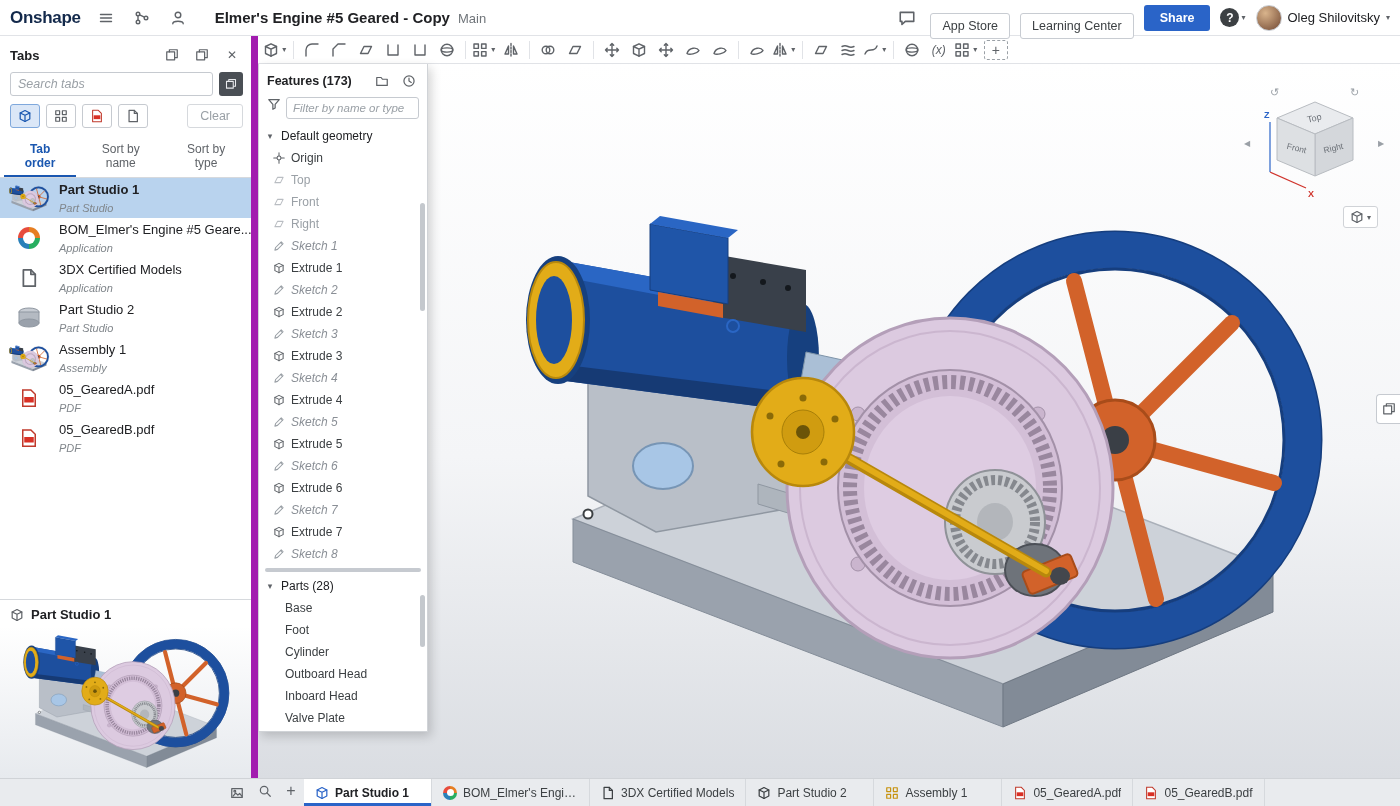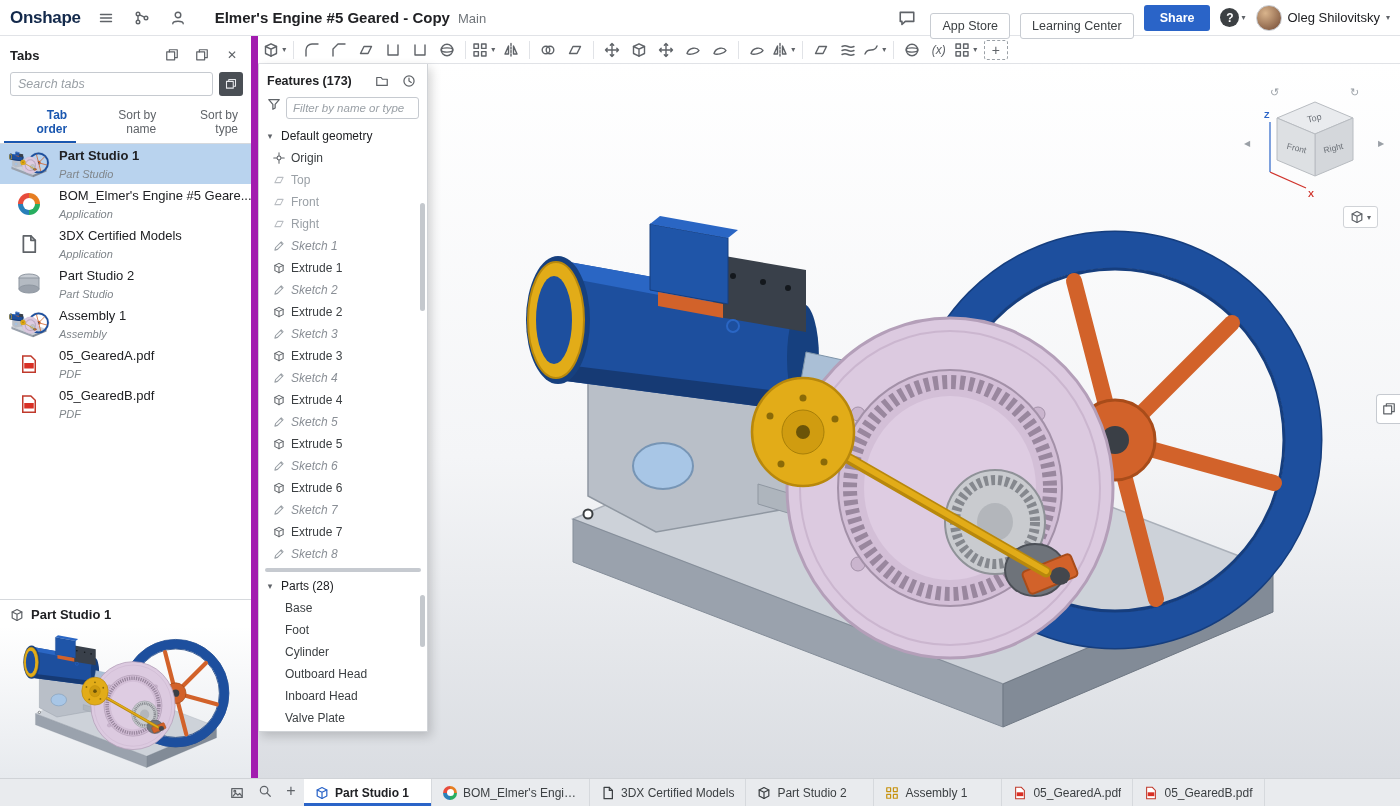--- a/index.html
+++ b/index.html
@@ -39,21 +39,21 @@
   .tp-title{font-size:13px;font-weight:700;color:#202124;margin-right:auto;}
   .tp-search{display:flex;align-items:center;gap:6px;padding:0 8px 6px 10px;}
   .tp-search input{flex:1;height:24px;border:1px solid #c6cad0;border-radius:3px;font-size:12.5px;padding:0 7px;outline:none;box-sizing:border-box;}
   input::placeholder{font-style:italic;color:#9aa0a6;}
   .tp-darkbtn{width:24px;height:24px;border-radius:3px;background:#4a4f55;color:#e8eaed;display:flex;align-items:center;justify-content:center;flex:none;}
   .tp-filters{display:flex;align-items:center;gap:6px;padding:2px 8px 8px 10px;}
   .filt{width:30px;height:24px;border:1px solid #c6cad0;border-radius:3px;display:flex;align-items:center;justify-content:center;color:#5f6368;background:#fff;}
   .filt.on{background:#dbe7f7;border-color:#7fa8dc;color:#1a57b0;}
   .btn-clear{margin-left:auto;border:1px solid #d6d9dd;border-radius:3px;height:24px;padding:0 12px;font-size:12.5px;color:#9aa0a6;background:#fff;cursor:default;}
   .tp-sort{display:flex;border-bottom:1px solid #d6d9dd;padding:0 4px;}
-  .sorttab{padding:6px 9px 5px;font-size:12px;color:#5f6368;border-bottom:2px solid transparent;text-align:right;}
+  .sorttab{padding:6px 9px 5px;font-size:12px;color:#5f6368;border-bottom:2px solid transparent;}
   .sorttab.on{color:#1a57b0;font-weight:700;border-bottom-color:#1a57b0;}
   .tablist{overflow:hidden;}
   .tabrow{display:flex;align-items:center;gap:9px;height:40px;padding:0 8px;box-sizing:border-box;}
   .tabrow.selected{background:#b9d3ee;}
   .thumb{width:42px;height:32px;display:flex;align-items:center;justify-content:center;flex:none;}
   .tmeta{min-width:0;}
   .tname{font-size:13px;color:#202124;white-space:nowrap;overflow:hidden;text-overflow:ellipsis;}
   .selected .tname{font-weight:700;}
   .ttype{font-size:11px;font-style:italic;color:#80868b;}
   .bom-ic{width:22px;height:22px;border-radius:50%;background:conic-gradient(#e67e22 0 90deg,#27ae60 90deg 180deg,#2980b9 180deg 270deg,#e74c3c 270deg 360deg);position:relative;flex:none;}
@@ -531,20 +531,43 @@
       </button>
   </div>
   <div class="tp-search">
     <input placeholder="Search tabs" style="">
     <button class="tp-darkbtn">
         <svg class="ic i12">
           <use href="#sym-layers"></use>
         </svg>
       </button>
   </div>
+  <div class="tp-filters">
+    <button class="filt on">
+        <svg class="ic i14">
+          <use href="#sym-cube"></use>
+        </svg>
+      </button>
+    <button class="filt">
+        <svg class="ic i14">
+          <use href="#sym-pattern"></use>
+        </svg>
+      </button>
+    <button class="filt">
+        <svg class="ic i14">
+          <use href="#sym-pdf"></use>
+        </svg>
+      </button>
+    <button class="filt">
+        <svg class="ic i14">
+          <use href="#sym-doc"></use>
+        </svg>
+      </button>
+    <button class="btn-clear">Clear</button>
+  </div>
   <div class="tp-sort">
     <button class="sorttab on">Tab order</button>
     <button class="sorttab">Sort by name</button>
     <button class="sorttab">Sort by type</button>
   </div>
   <div class="tablist">
     <div class="tabrow selected">
       <span class="thumb">
           <svg width="42" height="29" viewBox="250 120 830 580">
             <use href="#g-engine"></use>

